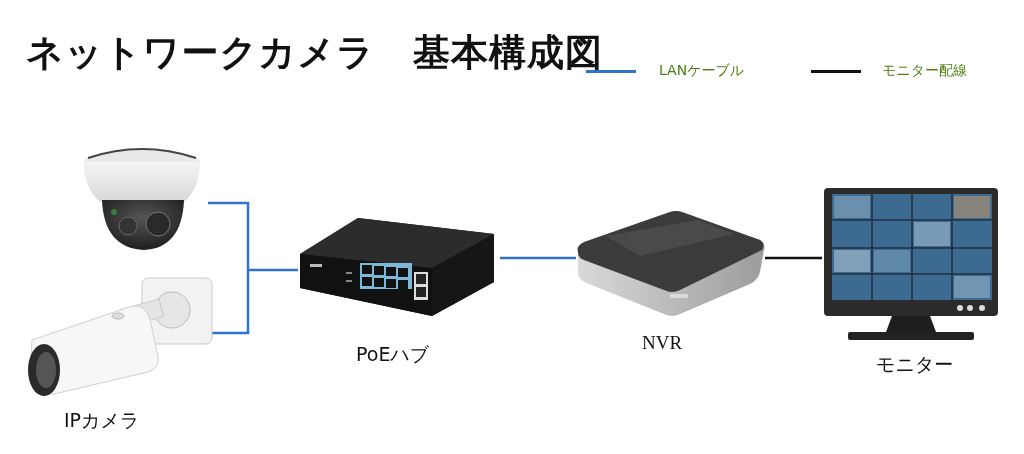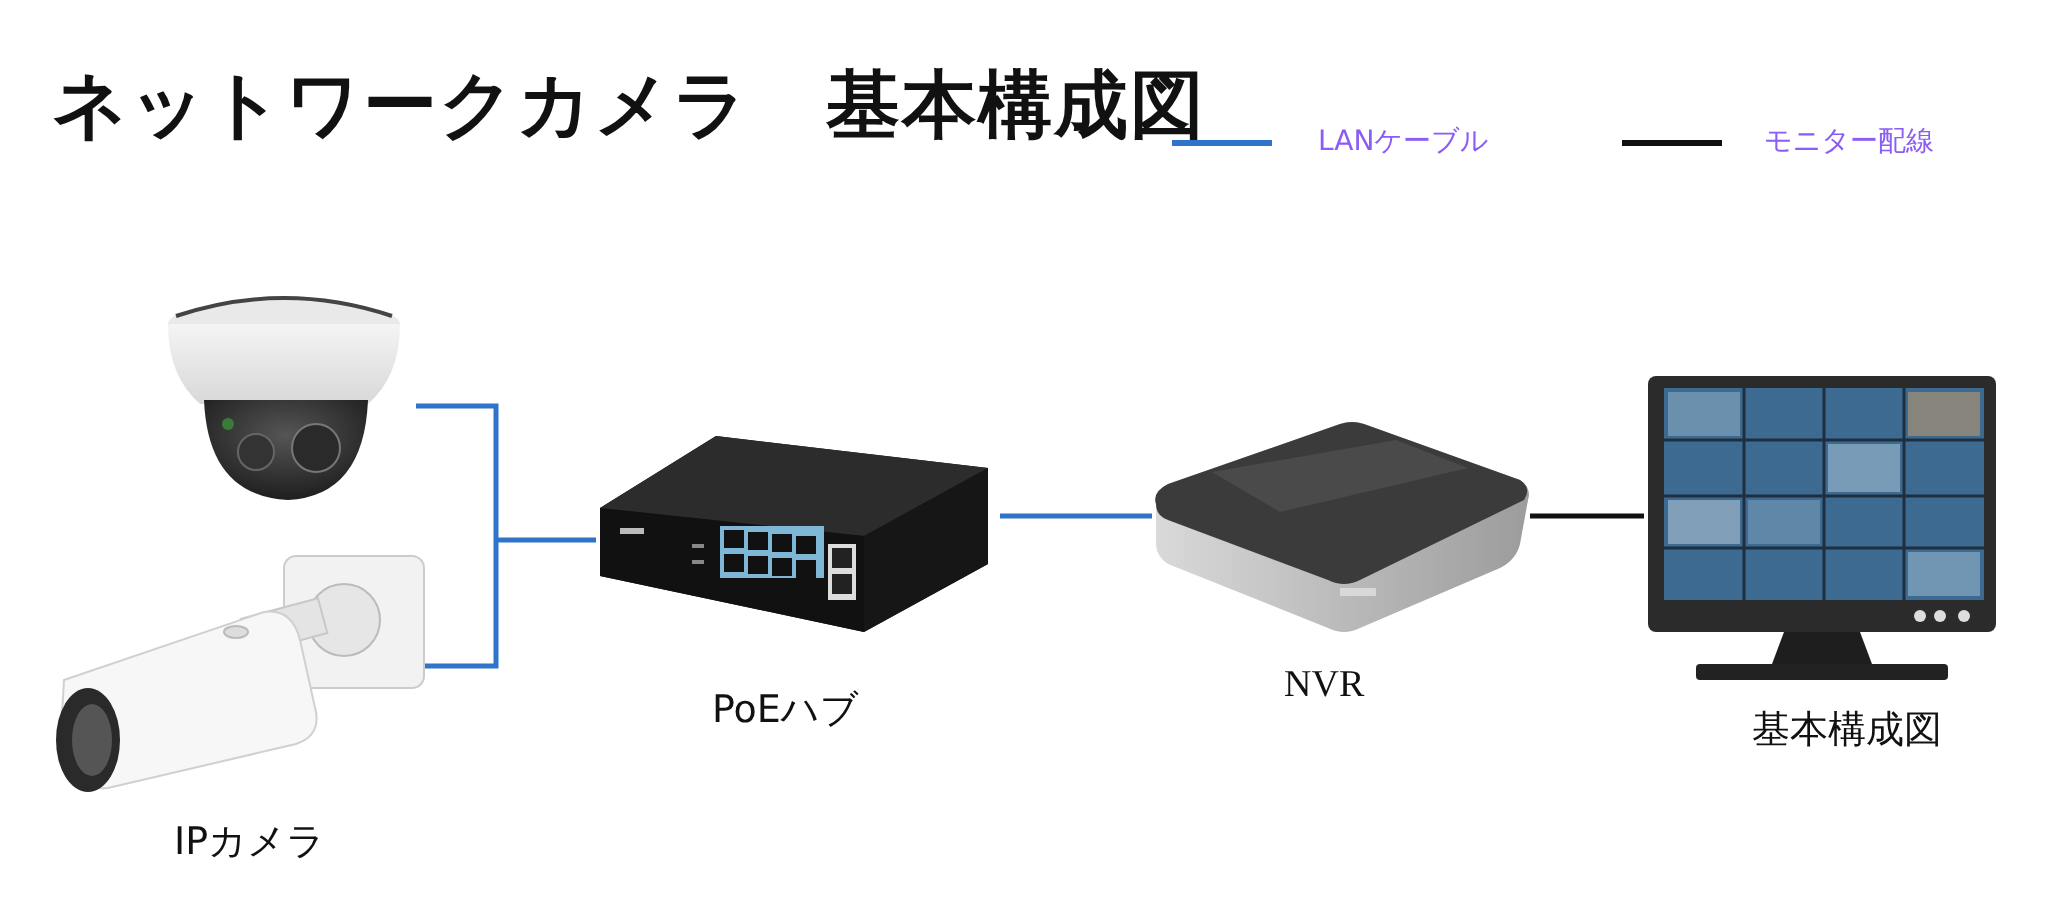--- a/index.html
+++ b/index.html
@@ -1,20 +1,20 @@
 <!DOCTYPE html>
 <html><head>
 <meta charset="utf-8">
 <style>
   html, body { margin:0; padding:0; }
   body { width:1024px; height:454px; background:#ffffff; position:relative; overflow:hidden;
          font-family: "DejaVu Sans", "Liberation Sans", sans-serif; color:#111; }
   .title { position:absolute; left:26px; top:28px; font-size:37px; font-weight:bold; letter-spacing:1px; white-space:nowrap; }
   .legend-line { position:absolute; height:3px; }
-  .legend-text { position:absolute; font-size:14px; color:#8b5cf6; white-space:nowrap; }
+  .legend-text { position:absolute; font-size:14px; color:#4d7c0f; white-space:nowrap; }
   .label { position:absolute; font-size:19px; color:#111; white-space:nowrap; }
   .wire { position:absolute; }
   .dev { position:absolute; }
 </style>
 </head>
 <body>
 
 <div class="title">ネットワークカメラ　基本構成図</div>
 
 <div>
@@ -54,21 +54,21 @@
 <svg class="dev" width="200" height="130" style="left:22px; top:270px;" viewBox="0 0 200 130">
   <rect x="120" y="8" width="70" height="66" rx="6" fill="#f2f2f2" stroke="#ccc"></rect>
   <circle cx="150" cy="40" r="18" fill="#e6e6e6" stroke="#bbb"></circle>
   <rect x="100" y="34" width="40" height="18" fill="#e4e4e4" stroke="#c8c8c8" transform="rotate(-15 120 43)"></rect>
   <path d="M10 70 L110 36 Q124 34 128 50 L136 86 Q138 98 126 102 L32 124 Q12 126 8 104 Z" fill="#f7f7f7" stroke="#d0d0d0"></path>
   <ellipse cx="22" cy="100" rx="16" ry="26" fill="#2a2a2a"></ellipse>
   <ellipse cx="24" cy="100" rx="10" ry="18" fill="#555"></ellipse>
   <ellipse cx="96" cy="46" rx="6" ry="3" fill="#ddd" stroke="#bbb"></ellipse>
 </svg>
 
-<div class="label" style="left:87px; top:408px;">IPカメラ</div>
+<div class="label" style="left:64px; top:408px;">IPカメラ</div>
 
 <svg class="dev" width="200" height="110" style="left:298px; top:212px;" viewBox="0 0 200 110">
   <path d="M2 42 L60 6 L196 22 L196 70 L134 104 L2 76 Z" fill="#1d1d1d"></path>
   <path d="M2 42 L60 6 L196 22 L134 56 Z" fill="#2c2c2c"></path>
   <path d="M134 56 L196 22 L196 70 L134 104 Z" fill="#161616"></path>
   <path d="M2 42 L134 56 L134 104 L2 76 Z" fill="#111"></path>
   <rect x="62" y="51" width="52" height="26" fill="#7fb8d6"></rect>
   <g fill="#111">
     <rect x="64" y="53" width="10" height="9"></rect>
       <rect x="76" y="54" width="10" height="9"></rect>
@@ -123,13 +123,13 @@
     <rect x="132" y="10" width="36" height="22" fill="#c49a6a"></rect>
       <rect x="12" y="64" width="36" height="22" fill="#b9cbdc"></rect>
   </g>
   <circle cx="138" cy="122" r="3" fill="#ddd"></circle>
     <circle cx="148" cy="122" r="3" fill="#ddd"></circle>
     <circle cx="160" cy="122" r="3" fill="#ddd"></circle>
   <path d="M70 130 L108 130 L114 146 L64 146 Z" fill="#1e1e1e"></path>
   <rect x="26" y="146" width="126" height="8" rx="2" fill="#222"></rect>
 </svg>
 
-<div class="label" style="left:876px; top:352px;">基本構成図</div>
+<div class="label" style="left:876px; top:352px;">モニター</div>
 
 </body></html>

